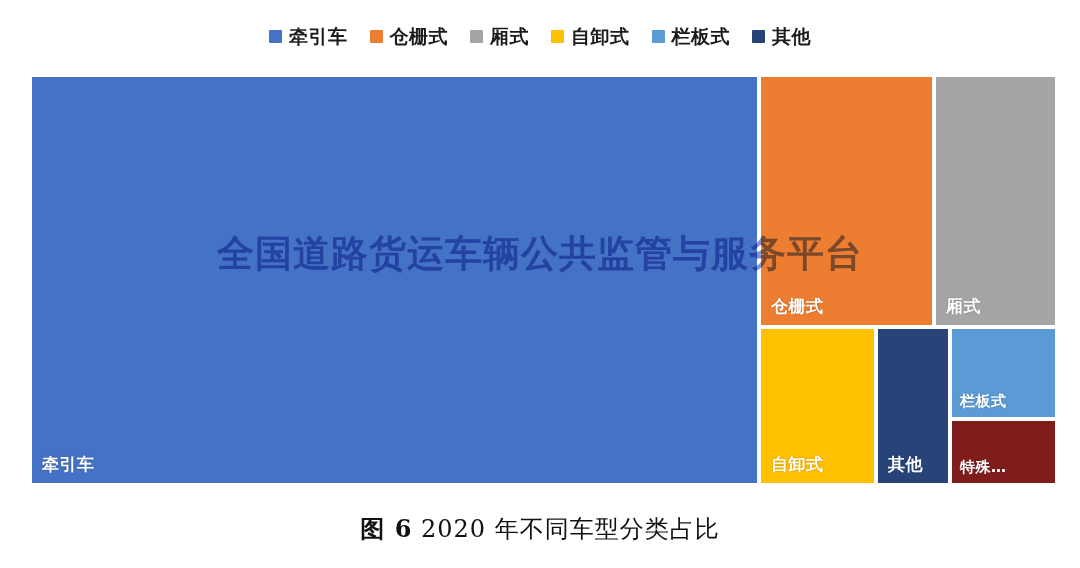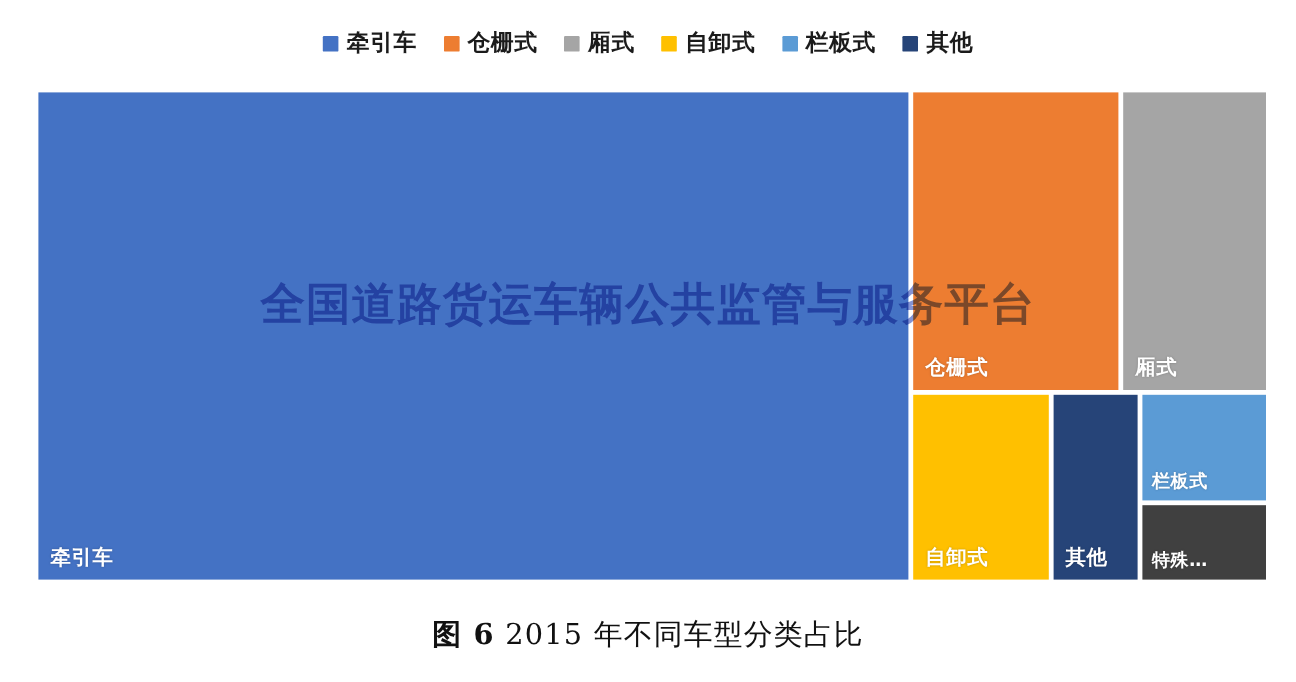--- a/index.html
+++ b/index.html
@@ -163,23 +163,23 @@
   </div>
 
   <div class="tile" style="left:878px; top:273px; width:70px;  height:154px; background:#264478;">
     <span class="tile-label">其他</span>
   </div>
 
   <div class="tile" style="left:952px; top:273px; width:103px; height:88px;  background:#5B9BD5;">
     <span class="tile-label small">栏板式</span>
   </div>
 
-  <div class="tile" style="left:952px; top:365px; width:103px; height:62px;  background:#404040;">
+  <div class="tile" style="left:952px; top:365px; width:103px; height:62px;  background:#7f1d1d;">
     <span class="tile-label small">特殊…</span>
   </div>
 
   <div id="watermark" style="color: rgb(91, 111, 196);">全国道路货运车辆公共监管与服务平台</div>
 </div>
 
 <div id="caption">
   <span class="fig-no">图 6</span>
-  <span>2015 年不同车型分类占比</span>
+  <span>2020 年不同车型分类占比</span>
 </div>
 
 </body></html>

